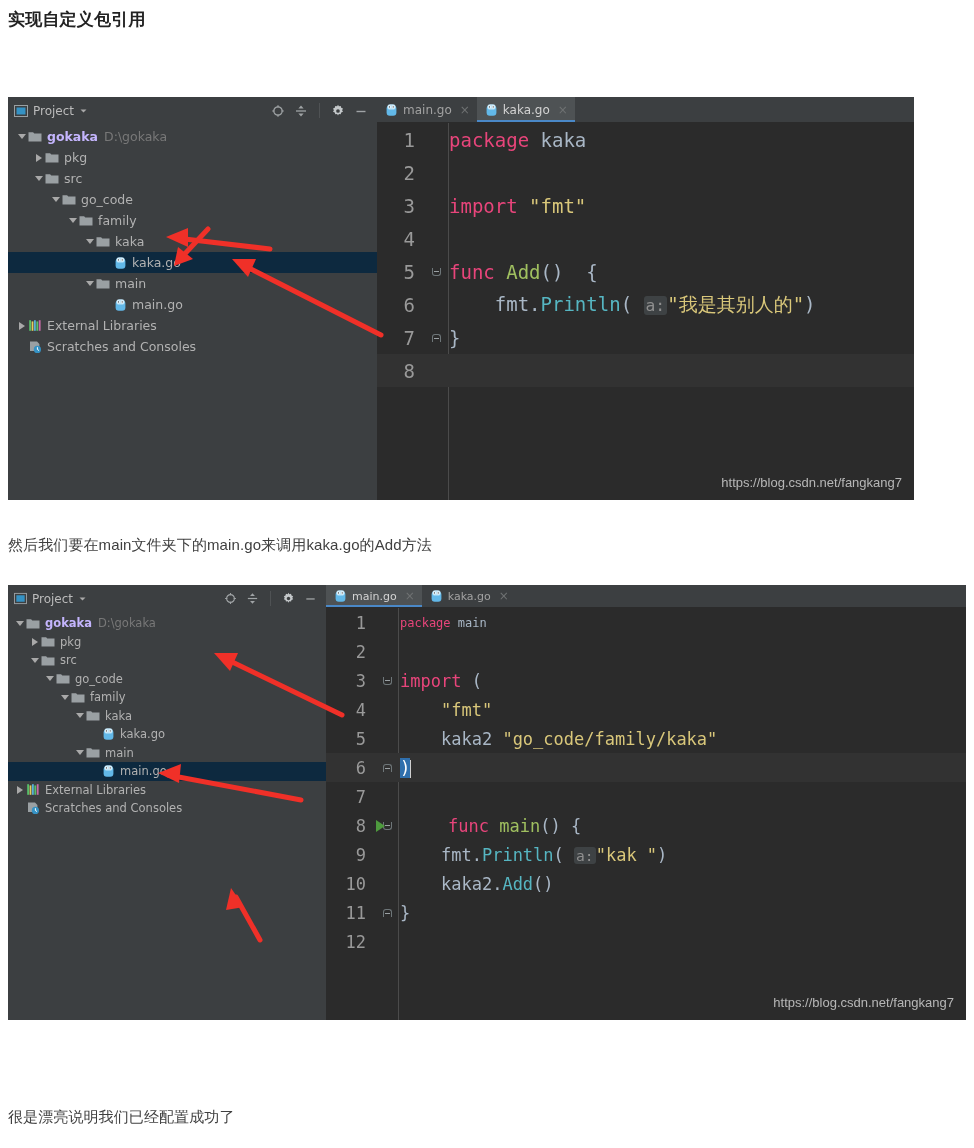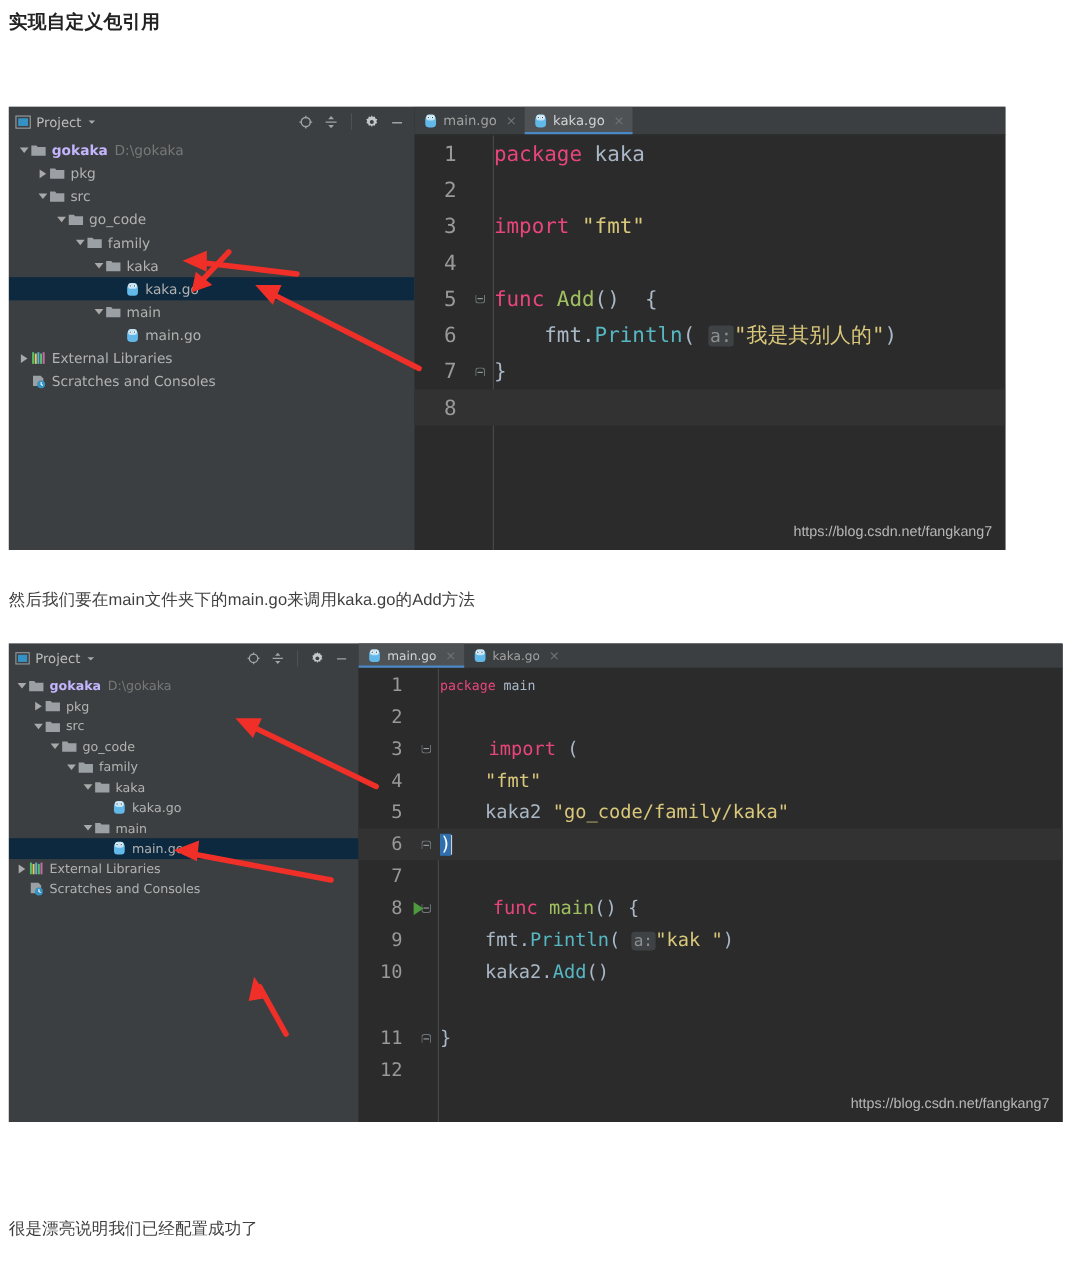--- a/index.html
+++ b/index.html
@@ -624,21 +624,21 @@
             <div class="cl" style="height: 29px;">
               <span class="gut" style="width: 48px; font-size: 17px; padding-right: 8px;">2</span>
               <span class="fold" style="width: 26px;"></span>
               <span class="src" style="font-size: 17px;"></span>
             </div>
             <div class="cl" style="height: 29px;">
               <span class="gut" style="width: 48px; font-size: 17px; padding-right: 8px;">3</span>
               <span class="fold" style="width: 26px;">
                 <span class="fold-ic down"></span>
               </span>
-              <span class="src" style="font-size: 17px; padding-left: 44px;"><span class="kw">import</span><span class="id"> </span><span class="id">(</span></span>
+              <span class="src" style="font-size: 17px;"><span class="kw">import</span><span class="id"> </span><span class="id">(</span></span>
             </div>
             <div class="cl" style="height: 29px;">
               <span class="gut" style="width: 48px; font-size: 17px; padding-right: 8px;">4</span>
               <span class="fold" style="width: 26px;"></span>
               <span class="src" style="font-size: 17px;">    <span class="st">"fmt"</span></span>
             </div>
             <div class="cl" style="height: 29px;">
               <span class="gut" style="width: 48px; font-size: 17px; padding-right: 8px;">5</span>
               <span class="fold" style="width: 26px;"></span>
               <span class="src" style="font-size: 17px;">    <span class="id">kaka2</span><span class="id"> </span><span class="st">"go_code/family/kaka"</span></span>
@@ -666,21 +666,21 @@
             <div class="cl" style="height: 29px;">
               <span class="gut" style="width: 48px; font-size: 17px; padding-right: 8px;">9</span>
               <span class="fold" style="width: 26px;"></span>
               <span class="src" style="font-size: 17px;">    <span class="id">fmt</span><span class="id">.</span><span class="fnc">Println</span><span class="id">(</span> <span class="param-hint">a:</span><span class="st">"kak "</span><span class="id">)</span></span>
             </div>
             <div class="cl" style="height: 29px;">
               <span class="gut" style="width: 48px; font-size: 17px; padding-right: 8px;">10</span>
               <span class="fold" style="width: 26px;"></span>
               <span class="src" style="font-size: 17px;">    <span class="id">kaka2</span><span class="id">.</span><span class="fnc">Add</span><span class="id">(</span><span class="id">)</span></span>
             </div>
-            <div class="cl" style="height: 29px; margin-top: 31px;">
+            <div class="cl" style="height: 29px;">
               <span class="gut" style="width: 48px; font-size: 17px; padding-right: 8px;">11</span>
               <span class="fold" style="width: 26px;">
                 <span class="fold-ic up"></span>
               </span>
               <span class="src" style="font-size: 17px;"><span class="id">}</span></span>
             </div>
             <div class="cl" style="height: 29px;">
               <span class="gut" style="width: 48px; font-size: 17px; padding-right: 8px;">12</span>
               <span class="fold" style="width: 26px;"></span>
               <span class="src" style="font-size: 17px;"></span>

